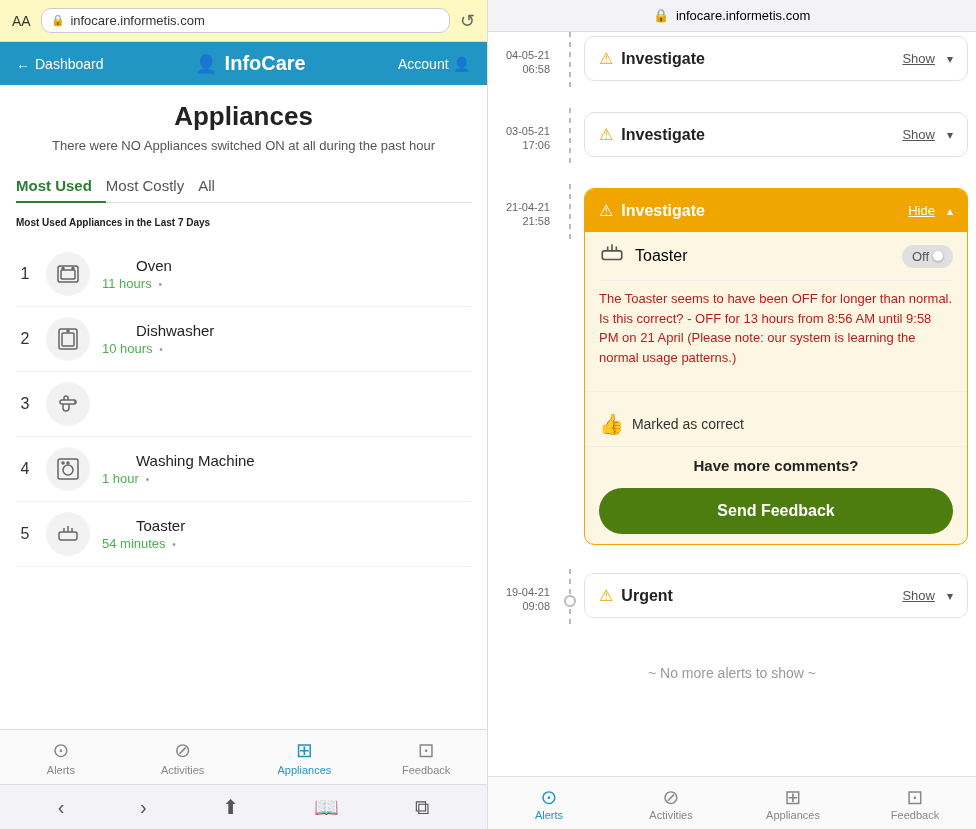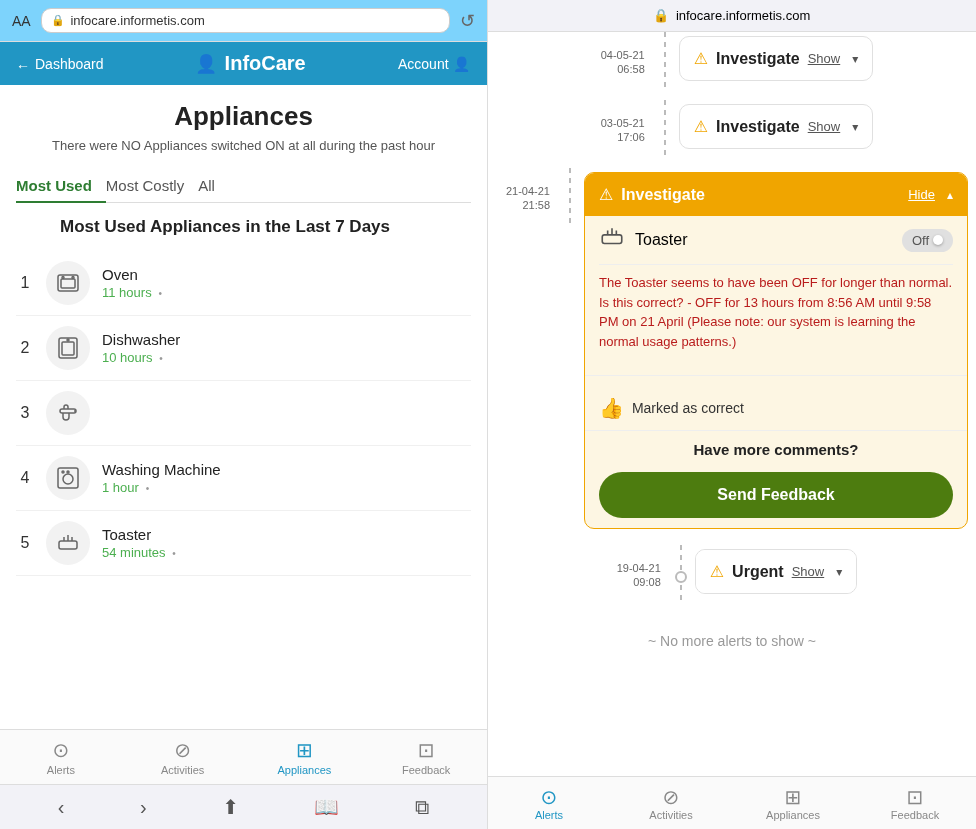--- a/index.html
+++ b/index.html
@@ -18,21 +18,21 @@
       background: #fff;
       display: flex;
       flex-direction: column;
       height: 829px;
       border-right: 1px solid #ddd;
       overflow: hidden;
     }
 
     
     .browser-bar {
-      background: #7dd3fc;
+      background: #fef9c3;
       padding: 8px 12px;
       display: flex;
       align-items: center;
       gap: 10px;
       font-size: 13px;
       border-bottom: 1px solid #ddd;
     }
     .browser-bar-font {
       font-size: 14px;
       font-weight: 500;
@@ -116,25 +116,24 @@
     }
     .tab.active::after {
       content: '';
       position: absolute;
       bottom: -1px; left: 0; right: 0;
       height: 2px;
       background: #2e7d32;
     }
 
     .section-title {
-      font-size: 17px;
+      font-size: 10px;
       font-weight: 600;
       color: #222;
       margin-bottom: 14px;
-      margin-left: 44px;
     }
 
     
     .appliance-list { list-style: none; }
     .appliance-item {
       display: flex;
       align-items: center;
       padding: 10px 0;
       border-bottom: 1px solid #f0f0f0;
       gap: 12px;
@@ -148,21 +147,21 @@
     }
     .appliance-icon-wrap {
       width: 44px; height: 44px;
       border-radius: 50%;
       background: #f2f2f2;
       display: flex; align-items: center; justify-content: center;
       flex-shrink: 0;
       font-size: 20px;
     }
     .appliance-info { flex: 1; }
-    .appliance-name { font-size: 15px; font-weight: 500; color: #222; }
+    .appliance-name { font-size: 15px; font-weight: 500; color: #222; margin-left: 34px; }
     .appliance-duration { font-size: 13px; color: #4caf50; }
     .appliance-dot { color: #999; margin-left: 4px; font-size: 10px; }
 
     
     .bottom-nav {
       display: flex;
       border-top: 1px solid #ddd;
       background: #fafafa;
     }
     .nav-item {
@@ -344,22 +343,21 @@
       font-size: 11px;
       color: #888;
       cursor: pointer;
       background: none; border: none;
     }
     .right-nav-item.active { color: #2196c4; }
 
     .timeline-wrapper {
       display: flex;
       flex-direction: column;
-      gap: 8px;
-      align-items: center;
+      gap: 16px;
     }
     .timeline-row {
       display: flex;
       align-items: flex-start;
       min-height: 60px;
     }
     .timeline-time {
       width: 72px;
       flex-shrink: 0;
       font-size: 11px;

